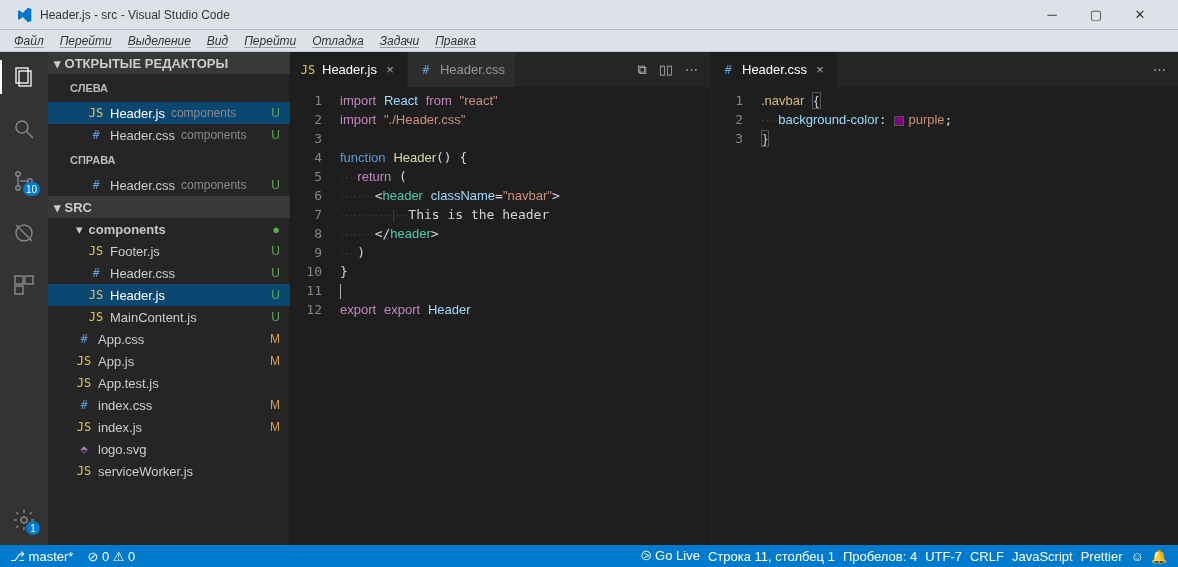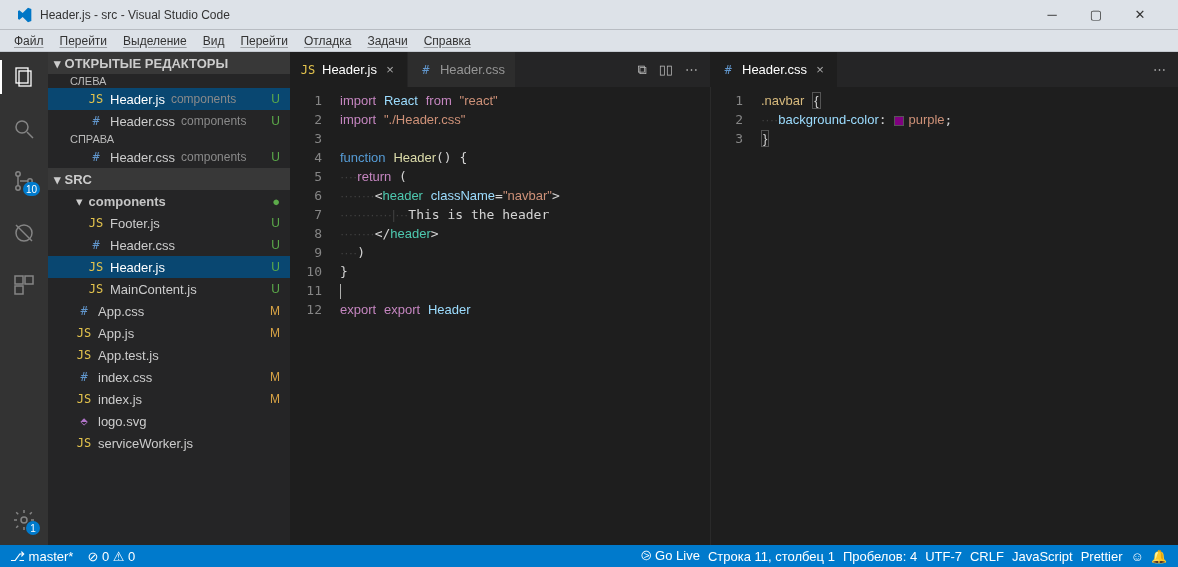--- a/index.html
+++ b/index.html
@@ -2,32 +2,32 @@
 <html><head>
 <meta charset="utf-8">
 <style>
 * { margin:0; padding:0; box-sizing:border-box; font-family:"Segoe UI",Arial,sans-serif; font-size:13px; user-select:none; }
 body { width:1178px; height:567px; background:#252526; color:#ccc; overflow:hidden; display:flex; flex-direction:column; }
 .titlebar { height:30px; background:#dde2e8; color:#333; display:flex; align-items:center; padding:0 16px; border-bottom:1px solid #b8bcc2; }
 .titlebar .vs-logo { width:16px; height:16px; margin-right:8px; display:inline-flex; align-items:center; }
 .titlebar .title { flex:1; font-size:12px; }
 .titlebar .winbtn { width:44px; height:30px; display:flex; align-items:center; justify-content:center; color:#333; }
 .menubar { height:22px; background:#dde2e8; color:#333; display:flex; align-items:center; padding:0 6px; gap:0; border-bottom:1px solid #c4c9d0;}
-.menubar span { padding:2px 8px; font-size:12px; text-decoration:underline; text-underline-offset:2px; text-decoration-color:rgba(0,0,0,.3);}
+.menubar span { padding:2px 8px; font-size:12px; text-decoration:underline; text-underline-offset:2px; text-decoration-color:rgba(0,0,0,.3);font-style:italic;}
 .body { flex:1; display:flex; background:#1e1e1e; overflow:hidden; }
 .activitybar { width:48px; background:#333333; display:flex; flex-direction:column; align-items:center; padding-top:8px; gap:18px; }
 .activitybar .ab { width:48px; height:34px; display:flex; align-items:center; justify-content:center; color:#858585; position:relative; }
 .activitybar .ab.active { color:#fff; }
 .activitybar .ab.active::before { content:""; position:absolute; left:0; top:0; bottom:0; width:2px; background:#fff; }
 .activitybar .badge { position:absolute; bottom:2px; right:8px; background:#007acc; color:#fff; border-radius:8px; font-size:10px; min-width:14px; height:14px; display:flex; align-items:center; justify-content:center; padding:0 3px; }
 .activitybar .spacer { flex:1; }
 .sidebar { width:242px; background:#252526; display:flex; flex-direction:column; overflow:hidden; }
 .sidebar .hdr { height:34px; display:flex; align-items:center; padding:0 18px; color:#bbb; font-size:11px; letter-spacing:.5px; }
 .sidebar .sect { height:22px; display:flex; align-items:center; background:#383838; padding:0 6px; color:#ccc; font-size:11px; font-weight:bold; gap:4px; }
-.sidebar .grp { height:14px; display:flex; align-items:center; padding-left:22px; color:#bbb; font-weight:normal; font-size:11px; }
+.sidebar .grp { height:28px; display:flex; align-items:center; padding-left:22px; color:#bbb; font-weight:bold; font-size:11px; }
 .sidebar .row { height:22px; display:flex; align-items:center; padding-left:28px; padding-right:10px; gap:6px; color:#ccc; position:relative; }
 .sidebar .row.indent1 { padding-left:40px; }
 .sidebar .row.selected { background:#094771; color:#fff; }
 .sidebar .row .dim { color:#8a8a8a; font-size:12px; }
 .sidebar .row .status { margin-left:auto; color:#5cab4a; font-size:12px; }
 .sidebar .row .status.M { color:#d9a445; }
 .sidebar .row .dot { margin-left:auto; color:#5cab4a; }
 .sidebar .folder { color:#c5c5c5; font-weight:bold; }
 .ico { width:16px; height:16px; display:inline-flex; align-items:center; justify-content:center; font-style:normal; font-family:Consolas,monospace; font-size:12px; }
 .ico.js { color:#e2c24d; }
@@ -70,21 +70,21 @@
 </div>
 
 <div class="menubar">
   <span>Файл</span>
   <span>Перейти</span>
   <span>Выделение</span>
   <span>Вид</span>
   <span>Перейти</span>
   <span>Отладка</span>
   <span>Задачи</span>
-  <span>Справка</span>
+  <span>Правка</span>
 </div>
 
 <div class="body">
 
   <div class="activitybar">
     <div class="ab active">
       <svg width="24" height="24" viewBox="0 0 24 24" fill="none" stroke="currentColor" stroke-width="1.3">
           <rect x="4" y="3" width="12" height="15"></rect>
           <rect x="7" y="6" width="12" height="15"></rect>
         </svg>

